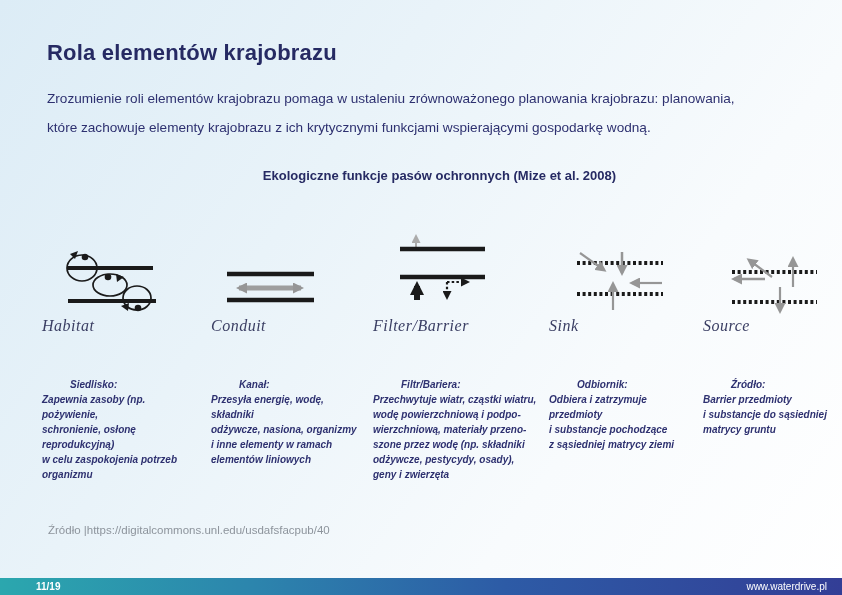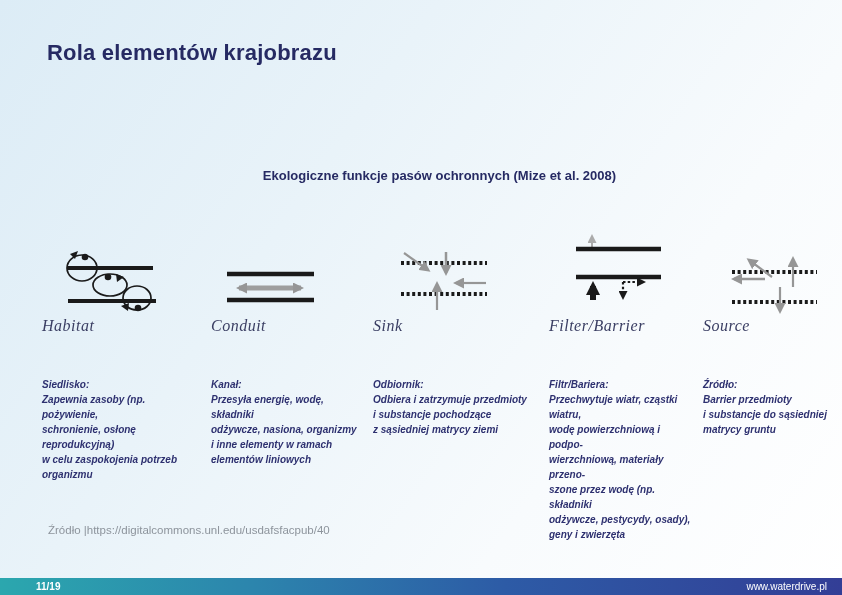--- a/index.html
+++ b/index.html
@@ -14,21 +14,21 @@
   .columns{position:absolute;left:42px;top:233px;display:grid;grid-template-columns:169px 162px 176px 154px 139px;font-style:italic;}
   .diagram{height:84px;}
   .diagram svg{display:block;overflow:visible;}
   .d1 svg{margin-left:18px;}
   .d2 svg{margin-left:14px;}
   .d3 svg{margin-left:16px;}
   .d4 svg{margin-left:20px;}
   .d5 svg{margin-left:20px;}
   .fn-label{font-family:"Liberation Serif","DejaVu Serif",serif;font-size:16px;line-height:18px;color:#3a3e63;letter-spacing:.5px;}
   .fn-desc{margin-top:42px;font-size:10px;line-height:15px;color:#2e3170;font-weight:600;padding-right:8px;}
-  .fn-heading{font-weight:700;}
+  .fn-heading{font-weight:700;margin-left:28px;}
   .fn-body{white-space:pre-line;}
   .source-note{position:absolute;left:48px;top:524px;font-size:11.5px;color:#8d949c;}
   .footer{
     position:absolute;left:0;right:0;bottom:0;height:17px;
     display:flex;justify-content:space-between;align-items:center;
     padding:0 15px 0 36px;color:#ffffff;font-size:10px;
     background:linear-gradient(90deg,#2ba7ae 0%,#2c85ad 30%,#2d5ba6 60%,#333e96 100%);
   }
   .page-number{font-weight:700;}
   .ink{stroke:#1a1a1a;}
@@ -50,20 +50,22 @@
         <path d="M0,0 L9,4.5 L0,9 Z" fill="#1a1a1a"></path>
       </marker>
       <marker id="ah-bb" markerUnits="userSpaceOnUse" markerWidth="14" markerHeight="14" refX="9" refY="7" orient="auto-start-reverse">
         <path d="M0,0 L14,7 L0,14 Z" fill="#1a1a1a"></path>
       </marker>
     </defs>
   </svg>
 
   <div class="title">Rola elementów krajobrazu</div>
 
+  <div class="intro">Zrozumienie roli elementów krajobrazu pomaga w ustaleniu zrównoważonego planowania krajobrazu: planowania,
+które zachowuje elementy krajobrazu z ich krytycznymi funkcjami wspierającymi gospodarkę wodną.</div>
 
   <div class="section-heading">Ekologiczne funkcje pasów ochronnych (Mize et al. 2008)</div>
 
   <div class="columns">
 
     <div class="col d1">
       <div class="diagram">
         <svg viewBox="0 0 110 92" width="110" height="92">
           <line class="ink" x1="7" y1="35" x2="93" y2="35" stroke-width="4"></line>
           <line class="ink" x1="8" y1="68" x2="96" y2="68" stroke-width="4"></line>
@@ -99,60 +101,60 @@
       <div class="fn-label">Conduit</div>
       <div class="fn-desc">
         <div class="fn-heading">Kanał:</div>
         <div class="fn-body">Przesyła energię, wodę, składniki
 odżywcze, nasiona, organizmy
 i inne elementy w ramach
 elementów liniowych</div>
       </div>
     </div>
 
-    <div class="col d4">
-      <div class="diagram">
-        <svg viewBox="0 0 110 92" width="110" height="92">
-          <line class="ink" x1="8" y1="30" x2="94" y2="30" stroke-width="4" stroke-dasharray="3 2.6"></line>
-          <line class="ink" x1="8" y1="61" x2="94" y2="61" stroke-width="4" stroke-dasharray="3 2.6"></line>
-          <line x1="11" y1="20" x2="35" y2="37" stroke="#969696" stroke-width="2.2" marker-end="url(#ah-g)"></line>
-          <line x1="53" y1="19" x2="53" y2="40" stroke="#969696" stroke-width="2.5" marker-end="url(#ah-g)"></line>
-          <line x1="93" y1="50" x2="63" y2="50" stroke="#969696" stroke-width="2.2" marker-end="url(#ah-g)"></line>
-          <line x1="44" y1="77" x2="44" y2="51" stroke="#969696" stroke-width="2.2" marker-end="url(#ah-g)"></line>
-        </svg>
-      </div>
-      <div class="fn-label">Sink</div>
-      <div class="fn-desc">
-        <div class="fn-heading">Odbiornik:</div>
-        <div class="fn-body">Odbiera i zatrzymuje przedmioty
-i substancje pochodzące
-z sąsiedniej matrycy ziemi</div>
-      </div>
-    </div>
-
     <div class="col d3">
       <div class="diagram">
         <svg viewBox="0 0 110 92" width="110" height="92">
           <line x1="27" y1="17" x2="27" y2="4" stroke="#ababab" stroke-width="2" marker-end="url(#ah-gs)"></line>
           <line class="ink" x1="11" y1="16" x2="96" y2="16" stroke-width="4.5"></line>
           <line class="ink" x1="11" y1="44" x2="96" y2="44" stroke-width="4.5"></line>
           <line x1="28" y1="67" x2="28" y2="53" stroke="#1a1a1a" stroke-width="6" marker-end="url(#ah-bb)"></line>
           <line x1="58" y1="49" x2="58" y2="64" stroke="#1a1a1a" stroke-width="2.2" stroke-dasharray="2.5 2.2" marker-end="url(#ah-b)"></line>
           <line x1="58" y1="49" x2="78" y2="49" stroke="#1a1a1a" stroke-width="2.2" stroke-dasharray="2.5 2.2" marker-end="url(#ah-b)"></line>
         </svg>
       </div>
       <div class="fn-label">Filter/Barrier</div>
       <div class="fn-desc">
         <div class="fn-heading">Filtr/Bariera:</div>
         <div class="fn-body">Przechwytuje wiatr, cząstki wiatru,
 wodę powierzchniową i podpo-
 wierzchniową, materiały przeno-
 szone przez wodę (np. składniki
 odżywcze, pestycydy, osady),
 geny i zwierzęta</div>
+      </div>
+    </div>
+
+    <div class="col d4">
+      <div class="diagram">
+        <svg viewBox="0 0 110 92" width="110" height="92">
+          <line class="ink" x1="8" y1="30" x2="94" y2="30" stroke-width="4" stroke-dasharray="3 2.6"></line>
+          <line class="ink" x1="8" y1="61" x2="94" y2="61" stroke-width="4" stroke-dasharray="3 2.6"></line>
+          <line x1="11" y1="20" x2="35" y2="37" stroke="#969696" stroke-width="2.2" marker-end="url(#ah-g)"></line>
+          <line x1="53" y1="19" x2="53" y2="40" stroke="#969696" stroke-width="2.5" marker-end="url(#ah-g)"></line>
+          <line x1="93" y1="50" x2="63" y2="50" stroke="#969696" stroke-width="2.2" marker-end="url(#ah-g)"></line>
+          <line x1="44" y1="77" x2="44" y2="51" stroke="#969696" stroke-width="2.2" marker-end="url(#ah-g)"></line>
+        </svg>
+      </div>
+      <div class="fn-label">Sink</div>
+      <div class="fn-desc">
+        <div class="fn-heading">Odbiornik:</div>
+        <div class="fn-body">Odbiera i zatrzymuje przedmioty
+i substancje pochodzące
+z sąsiedniej matrycy ziemi</div>
       </div>
     </div>
 
     <div class="col d5">
       <div class="diagram">
         <svg viewBox="0 0 110 92" width="110" height="92">
           <line class="ink" x1="9" y1="39" x2="94" y2="39" stroke-width="4" stroke-dasharray="3 2.6"></line>
           <line class="ink" x1="9" y1="69" x2="94" y2="69" stroke-width="4" stroke-dasharray="3 2.6"></line>
           <line x1="49" y1="44" x2="26" y2="27" stroke="#969696" stroke-width="2.2" marker-end="url(#ah-g)"></line>
           <line x1="70" y1="54" x2="70" y2="26" stroke="#969696" stroke-width="2.2" marker-end="url(#ah-g)"></line>

